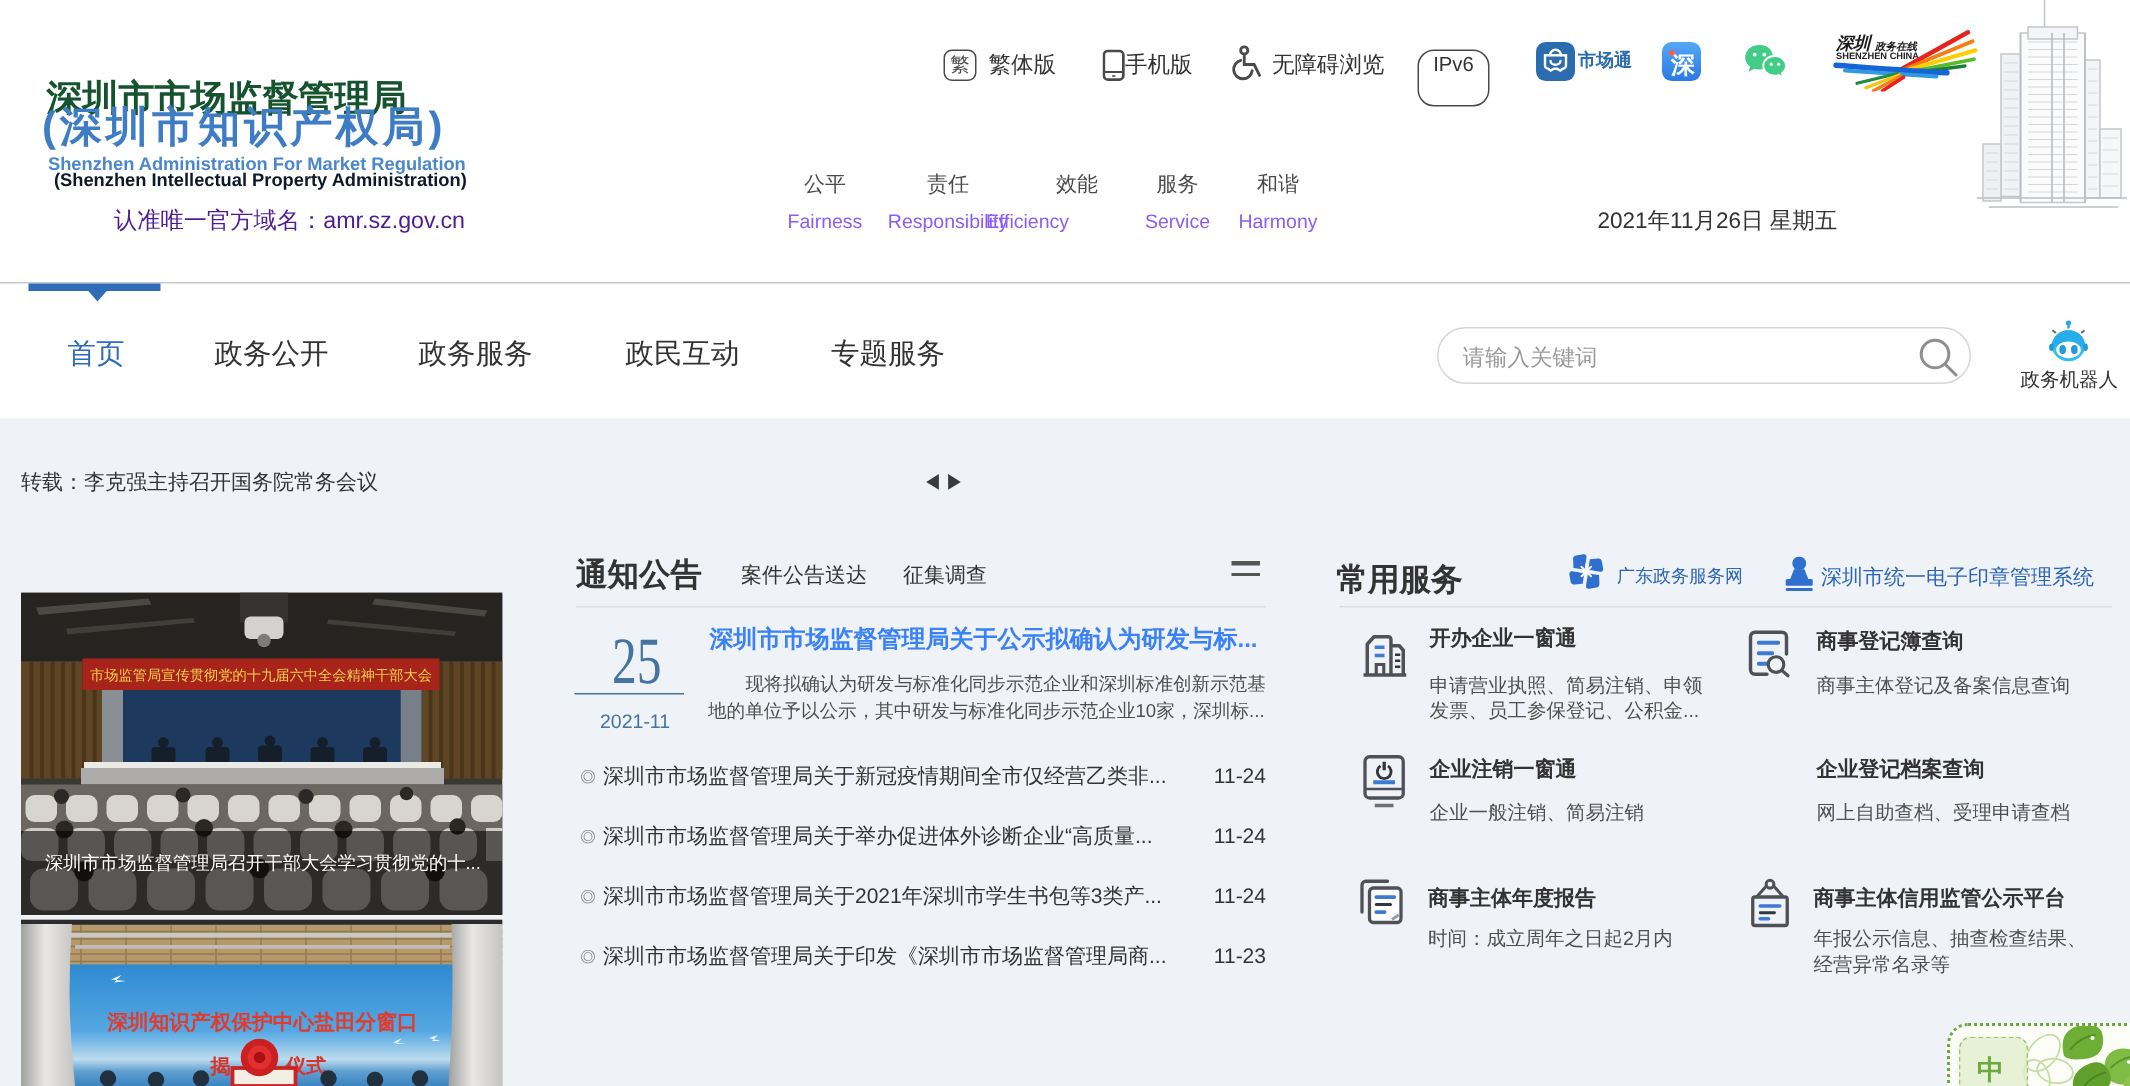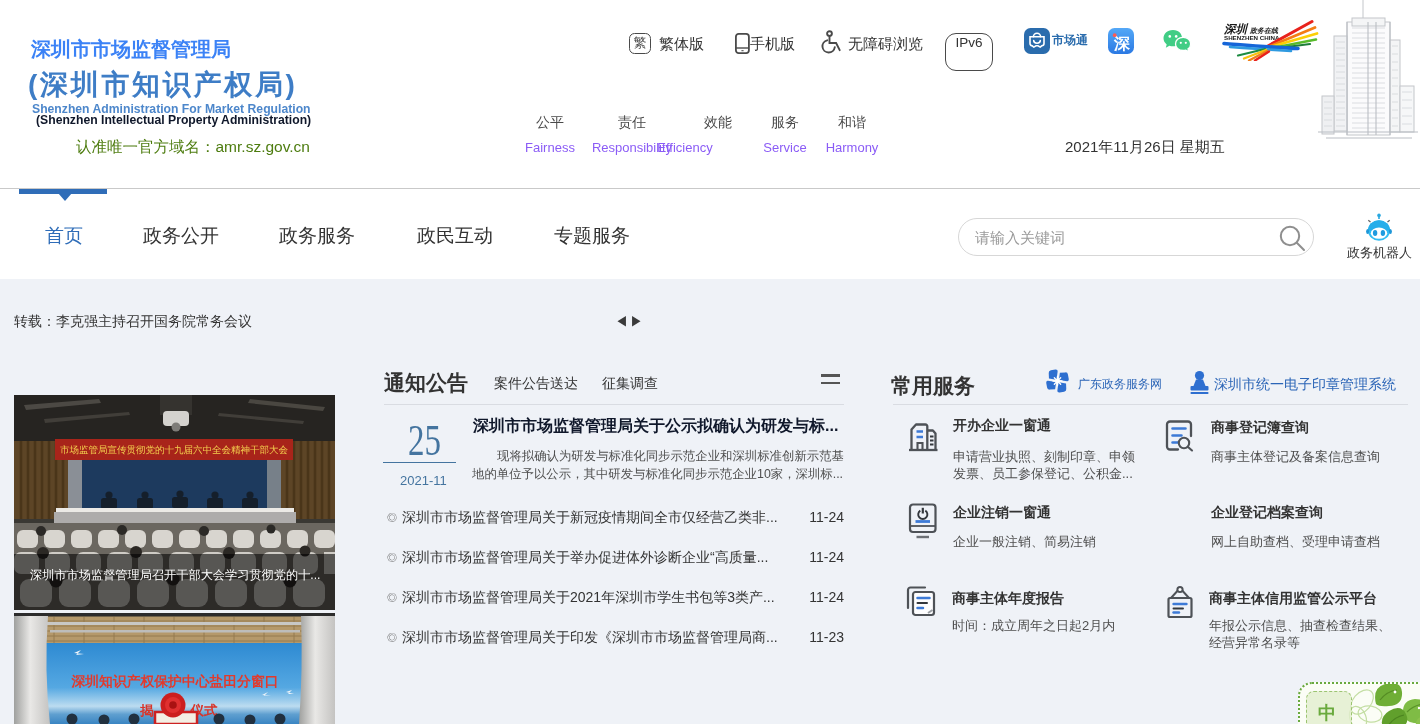--- a/index.html
+++ b/index.html
@@ -1,25 +1,25 @@
 <!DOCTYPE html>
 <html lang="zh"><head>
 <meta charset="utf-8">
 <title>深圳市市场监督管理局</title>
 <style>
 * { margin:0; padding:0; box-sizing:border-box; }
 html,body { width:1420px; height:724px; overflow:hidden; background:#fff;
   font-family:"Liberation Sans",sans-serif; position:relative; }
 .abs { position:absolute; }
 
-#logo1 { left:31px; top:36px; font-size:20px; font-weight:bold; color:#3b82f6; }
+#logo1 { left:31px; top:49px; font-size:24px; font-weight:bold; color:#14532d; }
 #logo2 { left:28px; top:66px; font-size:28px; font-weight:bold; color:#3e7dc6; letter-spacing:2.7px; }
 #logoe1 { left:32px; top:102px; font-size:12.2px; font-weight:bold; color:#4d87cb; }
 #logoe2 { left:36px; top:113px; font-size:12.2px; font-weight:bold; color:#0f172a; }
-#logod { left:76px; top:137px; font-size:15.5px; color:#4d7c0f; }
+#logod { left:76px; top:137px; font-size:15.5px; color:#4c1d95; }
 
 .util { top:33px; height:21px; line-height:21px; font-size:15px; color:#333; }
 
 .valcn { top:114px; font-size:14px; color:#4a4a4a; text-align:center; width:110px; }
 .valen { top:140px; font-size:13px; color:#8b5cf6; text-align:center; width:110px; }
 #hdate { left:1065px; top:138px; font-size:15px; color:#333; }
 
 #grayline { left:0; top:188px; width:1420px; height:1px; background:#c9c9c9; }
 #bluebar { left:19px; top:189px; width:88px; height:4.5px; background:#2f6db8; }
 #bluetri { left:58px; top:193px; width:0; height:0; border-left:7px solid transparent; border-right:7px solid transparent; border-top:8px solid #2f6db8; }
@@ -32,21 +32,21 @@
 #ticker { left:14px; top:313px; font-size:14px; color:#333; }
 #tickarrows { left:615px; top:313px; font-size:13px; color:#3a3a3a; letter-spacing:2px;}
 
 #nt-head { left:384px; top:369px; font-size:21px; font-weight:bold; color:#333; }
 .nt-tab { top:375px; font-size:14px; color:#333; }
 #nt-menu { left:821px; top:374px; }
 #nt-div { left:384px; top:404px; width:460px; height:1px; background:#d9dce2; }
 #nd-25 { left:408px; top:415px; font-size:44px; color:#44749f; font-family:"Liberation Serif",serif; transform:scaleX(0.75); transform-origin:left top; }
 #nd-line { left:383px; top:462px; width:73px; height:1px; background:#44749f; }
 #nd-ym { left:400px; top:473px; font-size:13px; color:#44749f; }
-#nt-title { left:473px; top:416px; font-size:16px; font-weight:bold; color:#0f172a; width:375px; white-space:nowrap; }
+#nt-title { left:473px; top:416px; font-size:16px; font-weight:bold; color:#3b82f6; width:375px; white-space:nowrap; }
 #nt-sum { left:472px; top:447px; font-size:12.4px; line-height:18px; color:#4f4f4f; white-space:nowrap; }
 .nli { left:384px; width:460px; font-size:14px; color:#333; padding-left:3px; box-sizing:content-box; width:457px; }
 .nli .blt { color:#666; font-size:10px; margin-right:5px; vertical-align:1px;}
 .nli .dt { float:right; }
 
 #sv-head { left:891px; top:372px; font-size:21px; font-weight:bold; color:#333; }
 #sv-l1 { left:1078px; top:376px; font-size:12px; color:#2b65b7; }
 #sv-l2 { left:1214px; top:376px; font-size:14px; color:#2b65b7; }
 #sv-div { left:893px; top:404px; width:515px; height:1px; background:#d9dce2; }
 .sv-t { font-size:14px; font-weight:bold; color:#333; }
@@ -437,21 +437,21 @@
     <circle cx="16" cy="4.5" r="2.6" fill="#fff"></circle>
   </g>
   <rect x="4.5" y="13" width="23" height="19" rx="1.5" fill="none" stroke="#4e5257" stroke-width="2.2"></rect>
   <g stroke-linecap="round">
     <line x1="9.5" y1="19" x2="22.5" y2="19" stroke="#3d7ad6" stroke-width="2.4"></line>
     <line x1="9.5" y1="23.5" x2="19" y2="23.5" stroke="#33373c" stroke-width="1.9"></line>
     <line x1="9.5" y1="27.5" x2="15" y2="27.5" stroke="#3d7ad6" stroke-width="2.4"></line>
   </g>
 </svg>
 <div class="abs sv-t" style="left:953px;top:417px;">开办企业一窗通</div>
-<div class="abs sv-d" style="left:953px;top:448px;width:188px;">申请营业执照、刻制印章、申领发票、员工参保登记、公积金...</div>
+<div class="abs sv-d" style="left:953px;top:448px;width:188px;">申请营业执照、简易注销、申领发票、员工参保登记、公积金...</div>
 <div class="abs sv-t" style="left:1211px;top:419px;">商事登记簿查询</div>
 <div class="abs sv-d" style="left:1211px;top:448px;width:180px;">商事主体登记及备案信息查询</div>
 
 <div class="abs sv-t" style="left:953px;top:504px;">企业注销一窗通</div>
 <div class="abs sv-d" style="left:953px;top:533px;width:200px;">企业一般注销、简易注销</div>
 <div class="abs sv-t" style="left:1211px;top:504px;">企业登记档案查询</div>
 <div class="abs sv-d" style="left:1211px;top:533px;width:180px;">网上自助查档、受理申请查档</div>
 
 <div class="abs sv-t" style="left:952px;top:590px;">商事主体年度报告</div>
 <div class="abs sv-d" style="left:952px;top:617px;width:200px;">时间：成立周年之日起2月内</div>

